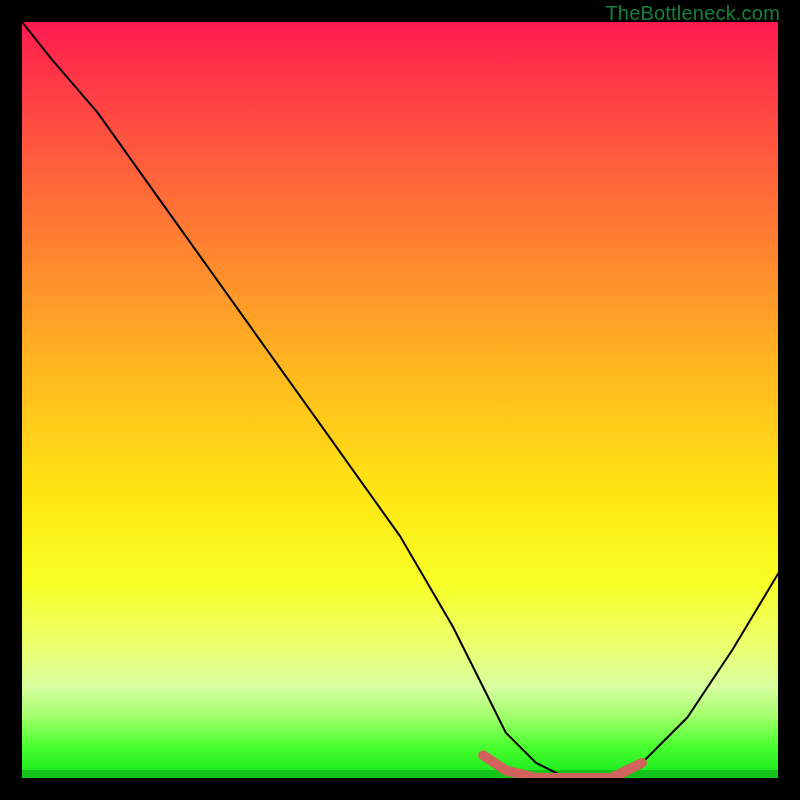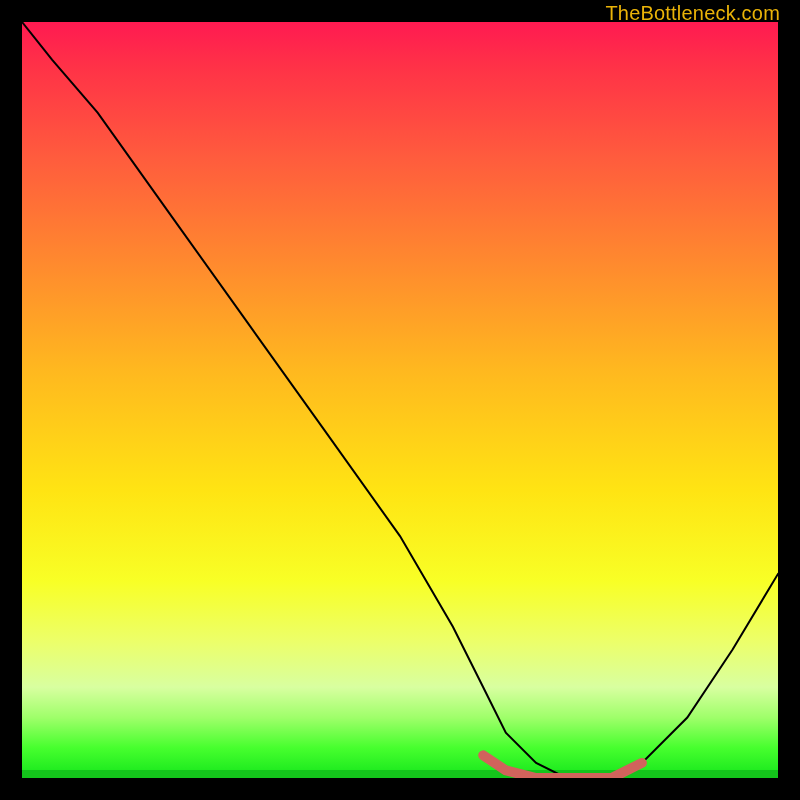--- a/index.html
+++ b/index.html
@@ -55,21 +55,21 @@
   svg.curve {
     position: absolute;
     inset: 0;
     width: 100%;
     height: 100%;
   }
   .watermark {
     position: absolute;
     top: 2px;
     right: 20px;
-    color: #eab308;
+    color: #15803d;
     font-size: 20px;
     font-weight: 500;
     letter-spacing: 0.2px;
     user-select: none;
   }
 </style>
 </head>
 <body>
 
 <div class="stage">

